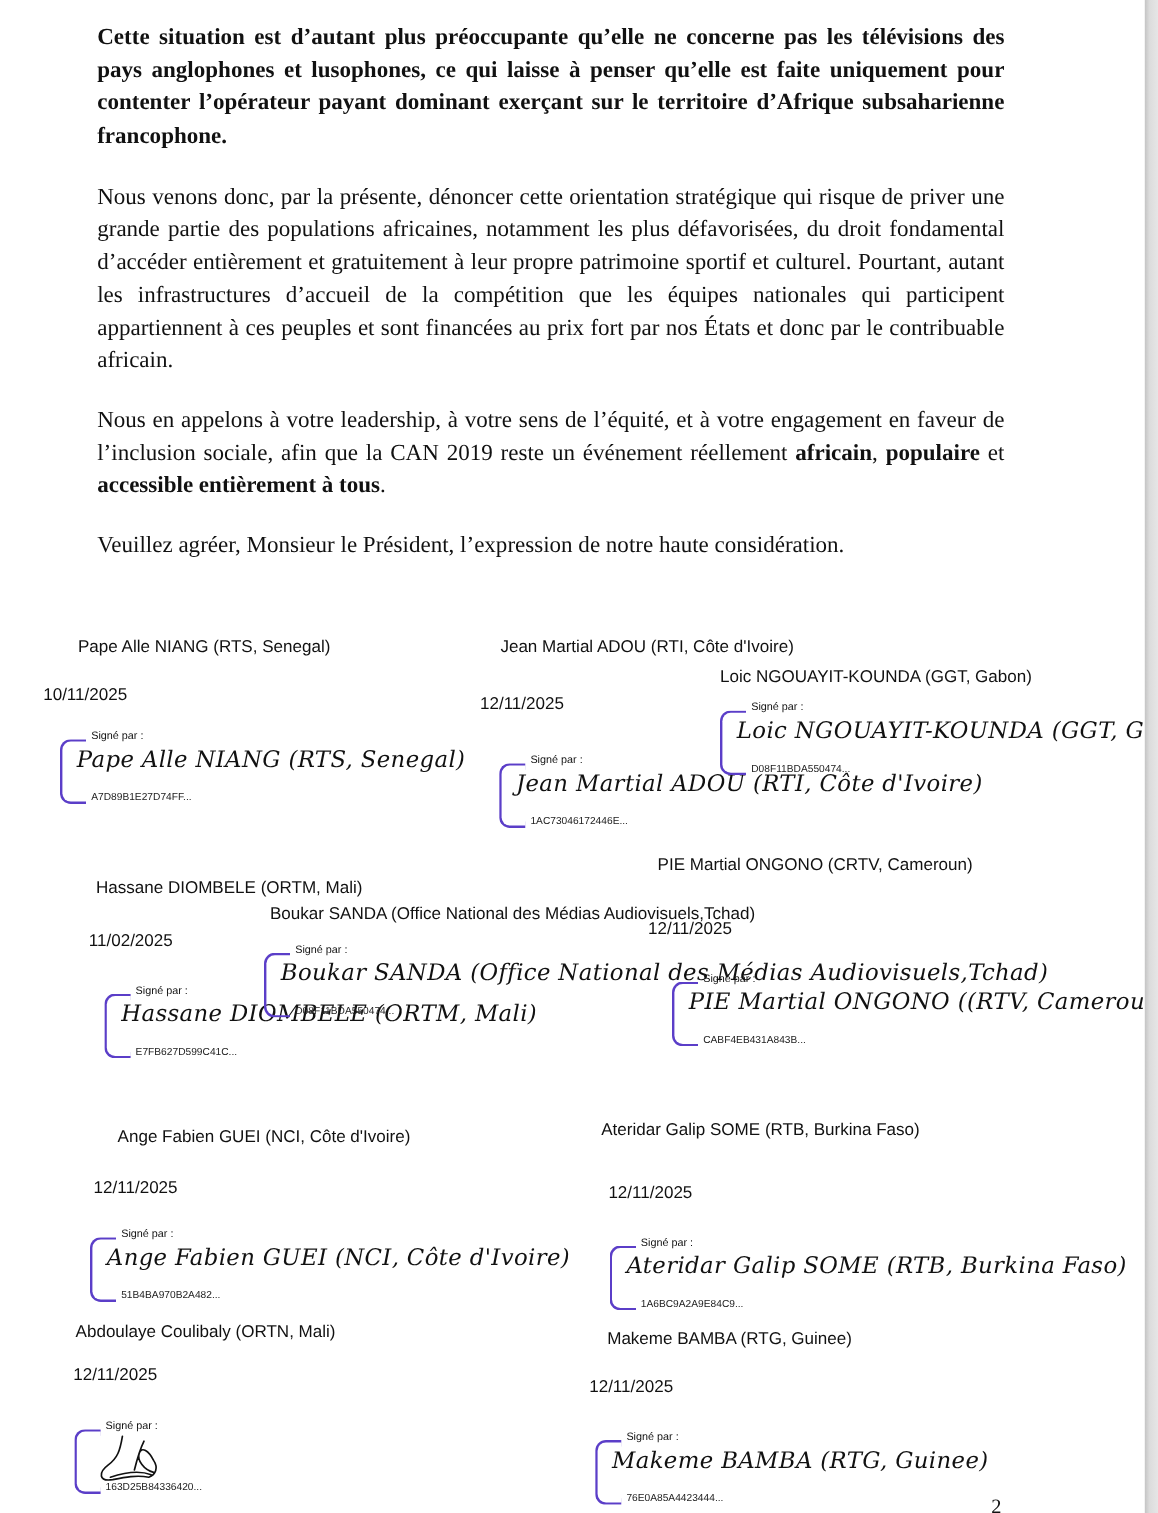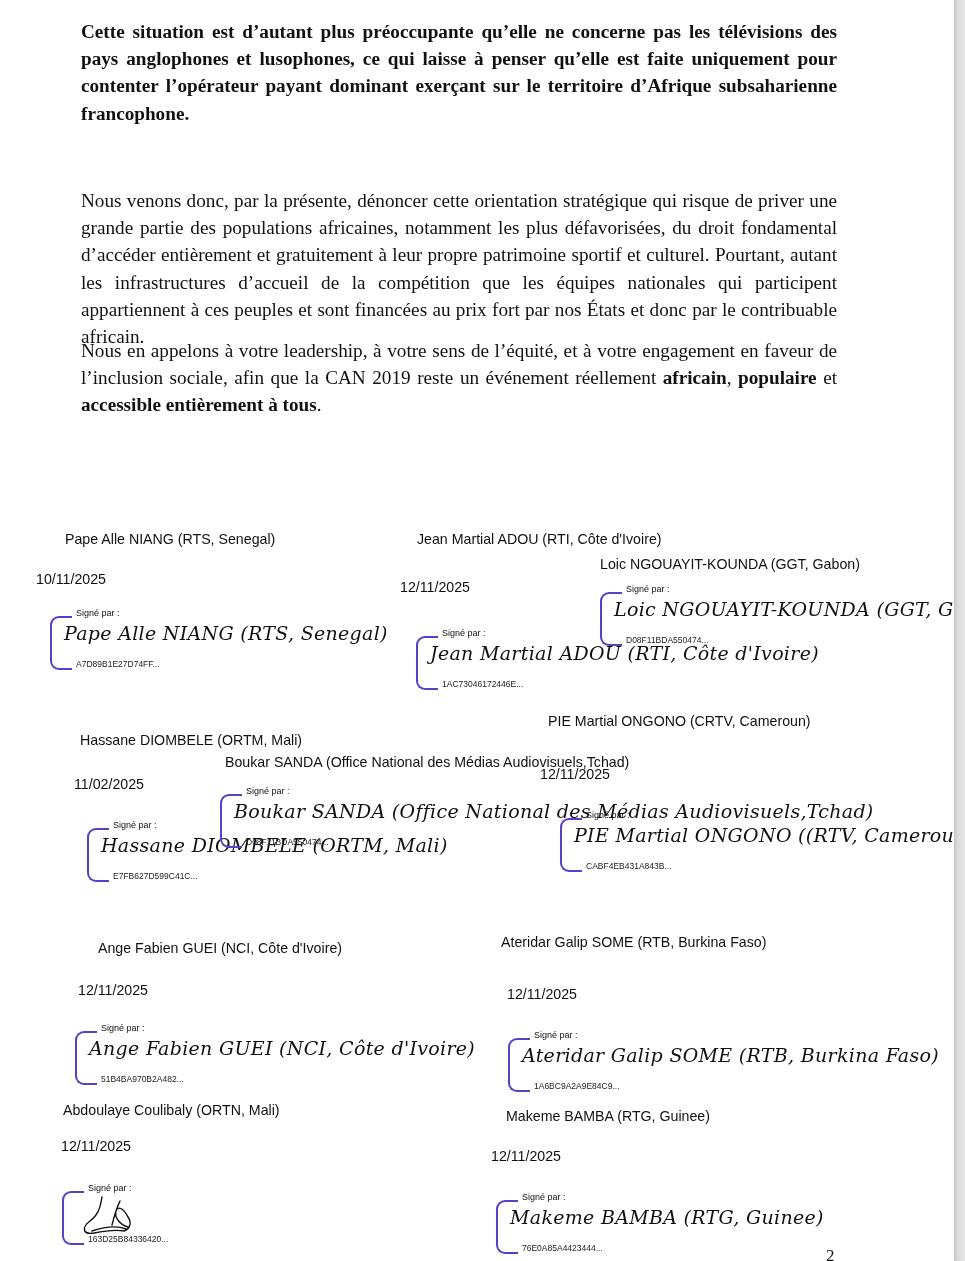--- a/index.html
+++ b/index.html
@@ -17,21 +17,21 @@
       background: linear-gradient(to right, #c4c4c4 0%, #dcdcdc 35%, #e6e6e6 100%);
     }
     .body-text {
       position: absolute; left: 81px; width: 756px;
       font-family: "Liberation Serif", serif;
       font-size: 19.2px; line-height: 27.2px; color: #111;
       text-align: justify; margin: 0;
       text-align-last: left;
     }
     .p1 { top: 18px; font-weight: bold; }
-    .p2 { top: 151px; margin-top: 36px; }
+    .p2 { top: 151px; }
     .p3 { top: 337px; }
     .p4 { top: 441px; }
     .body-text b { font-weight: bold; }
 
     .sig-name, .sig-date {
       position: absolute; font-family: "Liberation Sans", sans-serif;
       font-size: 14.2px; color: #111; white-space: nowrap; margin: 0;
     }
     .sig-box {
       position: absolute; width: 420px; height: 64px;
@@ -62,20 +62,21 @@
     }
   </style>
 </head>
 <body>
 
 <div class="page">
 
   <p class="body-text p1">Cette situation est d’autant plus préoccupante qu’elle ne concerne pas les télévisions des pays anglophones et lusophones, ce qui laisse à penser qu’elle est faite uniquement pour contenter l’opérateur payant dominant exerçant sur le territoire d’Afrique subsaharienne francophone.</p>
   <p class="body-text p2">Nous venons donc, par la présente, dénoncer cette orientation stratégique qui risque de priver une grande partie des populations africaines, notamment les plus défavorisées, du droit fondamental d’accéder entièrement et gratuitement à leur propre patrimoine sportif et culturel. Pourtant, autant les infrastructures d’accueil de la compétition que les équipes nationales qui participent appartiennent à ces peuples et sont financées au prix fort par nos États et donc par le contribuable africain.</p>
   <p class="body-text p3"><span>Nous en appelons à votre leadership, à votre sens de l’équité, et à votre engagement en faveur de l’inclusion sociale, afin que la CAN 2019 reste un événement réellement </span><b>africain</b><span>, </span><b>populaire</b><span> et </span><b>accessible entièrement à tous</b><span>.</span></p>
+  <p class="body-text p4">Veuillez agréer, Monsieur le Président, l’expression de notre haute considération.</p>
 
   <div class="sig-name" style="left:65px;top:531px;">Pape Alle NIANG (RTS, Senegal)</div>
   <div class="sig-date" style="left:36px;top:571px;">10/11/2025</div>
   <div class="sig-box" style="left:50px;top:608px;">
     <div class="sig-bracket" style="border-color: rgb(91, 62, 200);"></div>
     <div class="sig-label">Signé par :</div>
     <div class="sig-hand">Pape Alle NIANG (RTS, Senegal)</div>
     <div class="sig-hash">A7D89B1E27D74FF...</div>
   </div>
 

